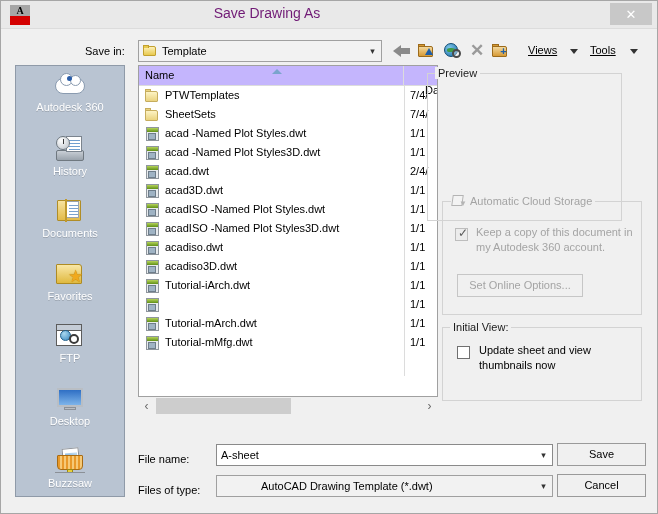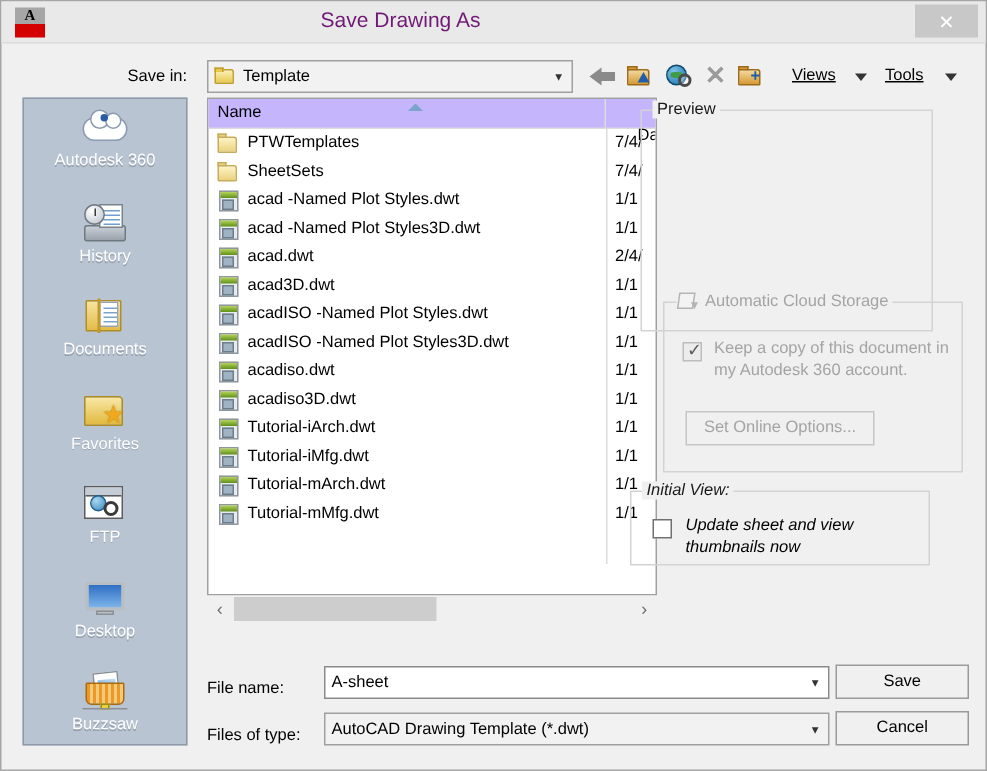--- a/index.html
+++ b/index.html
@@ -619,21 +619,21 @@
   .group > .grp-title {
     position: absolute;
     top: -7px; left: 7px;
     background: #f0f0f0;
     padding: 0 3px;
     font-size: 11px;
     color: #1a1a1a;
   }
   #grp-preview { left: 426px; top: 72px; width: 195px; height: 148px; }
   #grp-cloud   { left: 441px; top: 200px; width: 200px; height: 114px; }
-  #grp-initial { left: 419px; top: 326px; width: 200px; height: 50px; font-style: italic; }
+  #grp-initial { left: 441px; top: 326px; width: 200px; height: 74px; }
   #grp-cloud > .grp-title, #grp-cloud .dis { color: #a4a4a4; }
 
   #cloud-title-icon {
     position: absolute;
     left: 8px; top: -9px;
     width: 16px; height: 14px;
     background: #f0f0f0;
   }
   #cloud-title-icon .ct-doc {
     position: absolute; left: 1px; top: 2px;
@@ -727,20 +727,21 @@
   }
   #filetype-combo {
     position: absolute;
     left: 215px; top: 474px;
     width: 337px; height: 22px;
     background: #f2f2f2;
     border: 1px solid #a0a0a0;
     box-sizing: border-box;
     display: flex; align-items: center;
     cursor: pointer;
+    padding-left: 40px;
   }
   #filetype-combo .combo-text {
     flex: 1;
     padding-left: 4px;
     font-size: 11px;
   }
   .dlg-btn {
     position: absolute;
     width: 89px; height: 23px;
     background: #f0f0f0;
@@ -983,21 +984,20 @@
           </span>
           <span class="fname">Tutorial-iArch.dwt</span>
           <span class="fdate">1/1</span>
         </div>
         <div class="frow">
           <span class="ficon fi-dwt">
             <span class="dw-p"></span>
             <span class="dw-g"></span>
             <span class="dw-s"></span>
           </span>
-          <span class="fname">Tutorial-iMfg.dwt</span>
           <span class="fdate">1/1</span>
         </div>
         <div class="frow">
           <span class="ficon fi-dwt">
             <span class="dw-p"></span>
             <span class="dw-g"></span>
             <span class="dw-s"></span>
           </span>
           <span class="fname">Tutorial-mArch.dwt</span>
           <span class="fdate">1/1</span>

